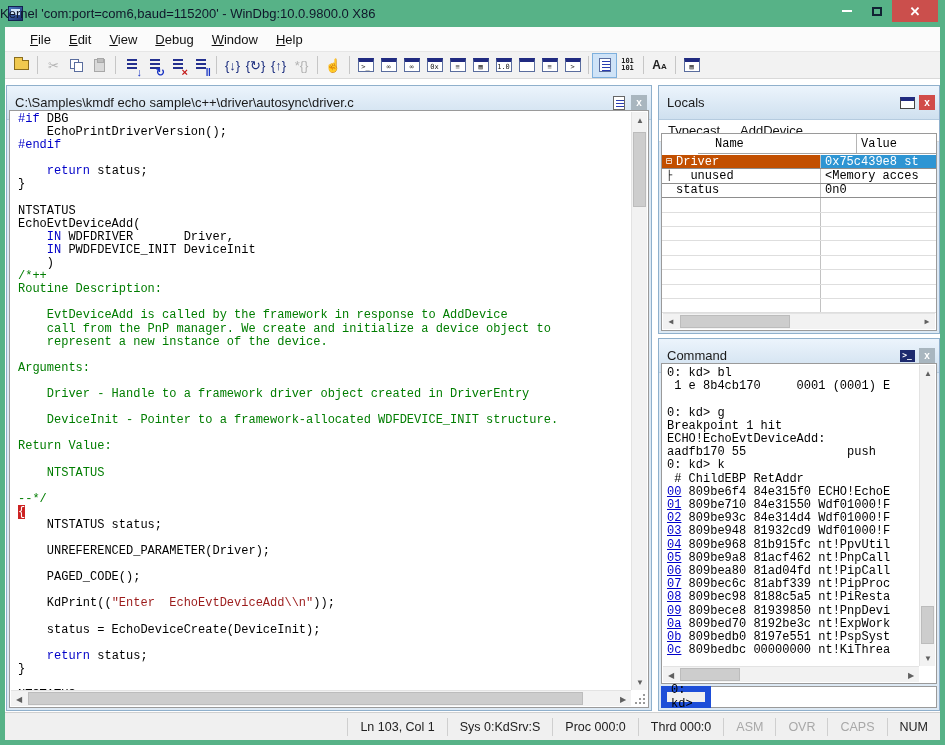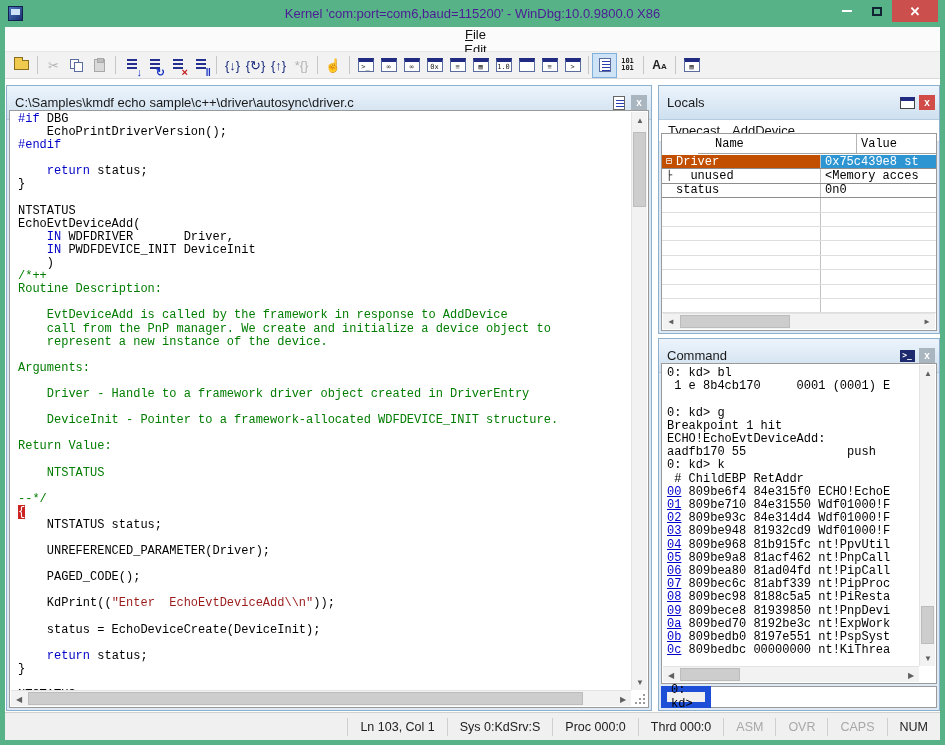--- a/index.html
+++ b/index.html
@@ -4,31 +4,31 @@
 <style>
   * { margin:0; padding:0; box-sizing:border-box; }
   body { width:945px; height:745px; overflow:hidden; font-family:"Liberation Sans",sans-serif; }
 
   .app { position:relative; width:945px; height:745px; background:#57b287; }
 
   
   .titlebar { height:27px; position:relative; display:flex; align-items:center; }
   .app-icon { width:15px; height:15px; margin-left:8px; background:linear-gradient(135deg,#4a78c0,#1b2f6e); border:1px solid #12204e; position:relative; }
   .app-icon:after { content:""; position:absolute; left:2px; top:2px; width:9px; height:6px; background:#cfe3f7; }
-  .tb-title { position:absolute; left:0; right:0; text-align:center; color:#4c1d95; font-size:13px; }
+  .tb-title { position:absolute; left:0; right:0; color:#0f172a; font-size:13px; }
   .win-controls { position:absolute; right:7px; top:0; display:flex; height:22px; }
   .wc { width:30px; display:flex; align-items:center; justify-content:center; }
   .wc-min-glyph { width:10px; height:2px; background:#fff; }
   .wc-max-glyph { width:10px; height:9px; border:2px solid #123; background:transparent; }
   .wc.close { width:46px; background:#cb4f4c; color:#fff; font-size:13px; font-weight:bold; }
 
   
   .frame { position:absolute; left:5px; right:5px; top:27px; bottom:5px; background:#fff; display:flex; flex-direction:column; }
 
-  .menubar { height:25px; display:flex; align-items:center; background:#fbfbfb; border-bottom:1px solid #e6e6e6; padding-left:6px;flex-direction:column; }
+  .menubar { height:25px; display:flex; align-items:center; background:#fbfbfb; border-bottom:1px solid #e6e6e6; padding-left:16px; }
   .menu-item { padding:0 9px; font-size:13px; color:#111; }
 
   .toolbar { height:27px; display:flex; align-items:center; background:#f2f2f2; border-bottom:1px solid #d9d9d9; padding-left:5px; }
   .tb-sep { width:1px; height:18px; background:#c6c6c6; margin:0 4px; }
   .tile { width:23px; height:23px; display:flex; align-items:center; justify-content:center; font-size:11px; color:#1b2d7e; position:relative; flex:none; }
   .tile.disabled { color:#b3b3b3; }
   .tile.active { background:#cfe3f7; outline:1px solid #7eb0dd; }
   .ic-folder { width:15px; height:10px; background:#f0c94f; border:1px solid #8a6d1d; position:relative; }
   .ic-folder:before { content:""; position:absolute; left:-1px; top:-4px; width:7px; height:3px; background:#f0c94f; border:1px solid #8a6d1d; border-bottom:none; }
   .ic-copy { width:14px; height:13px; position:relative; }
@@ -70,21 +70,21 @@
   .src-body { position:absolute; left:2px; right:2px; top:24px; bottom:2px; background:#fff; border:1px solid #9a9a9a; }
   .src-text { position:absolute; left:1px; top:1px; right:17px; bottom:17px; overflow:hidden; padding:1px 0 0 7px; background:#fff;
               font:12px/13.1px "Liberation Mono","DejaVu Sans Mono",monospace; white-space:pre; color:#000; }
   .tk-k { color:#0000c8; } .tk-c { color:#007d00; } .tk-s { color:#9b1b1b; }
   .tk-b { background:#cc2222; color:#fff; }
   .src .vscroll { top:1px; right:1px; bottom:17px; }
   .src .hscroll { left:1px; right:17px; bottom:1px; }
 
   
   .locals { left:653px; top:6px; width:282px; height:249px; }
-  .minimenu { height:22px; background:#fff; border-bottom:1px solid #dcdcdc; display:flex; align-items:center; padding-left:9px; gap:12px; font-size:13px; color:#111; }
+  .minimenu { height:22px; background:#fff; border-bottom:1px solid #dcdcdc; display:flex; align-items:center; padding-left:9px; gap:20px; font-size:13px; color:#111; }
   .locals-table { position:absolute; left:2px; right:2px; top:47px; bottom:2px; background:#fff; border:1px solid #9a9a9a; font:12px/14px "Liberation Mono","DejaVu Sans Mono",monospace;padding-left:36px; }
   .lt-head { height:20px; display:flex; border-bottom:1px solid #a5a5a5; align-items:center; }
   .lt-name { width:158px; padding-left:17px; flex:none; }
   .lt-val  { flex:1; padding-left:4px; border-left:1px solid #b5b5b5; align-self:stretch; display:flex; align-items:center; overflow:hidden; }
   .lt-body { position:absolute; left:0; right:0; top:21px; bottom:16px; overflow:hidden; }
   .lt-row { height:14.4px; display:flex; border-bottom:1px solid #8d8d8d; overflow:hidden; }
   .lt-row.empty { border-bottom:1px solid #dedede; }
   .lt-row .cell-name { width:158px; flex:none; display:flex; align-items:center; white-space:pre; overflow:hidden; }
   .lt-row .cell-val { flex:1; border-left:1px solid #c2c2c2; display:flex; align-items:center; padding-left:4px; white-space:pre; overflow:hidden; }
   .lt-row.sel .cell-name { background:#c24f00; color:#fff; }

